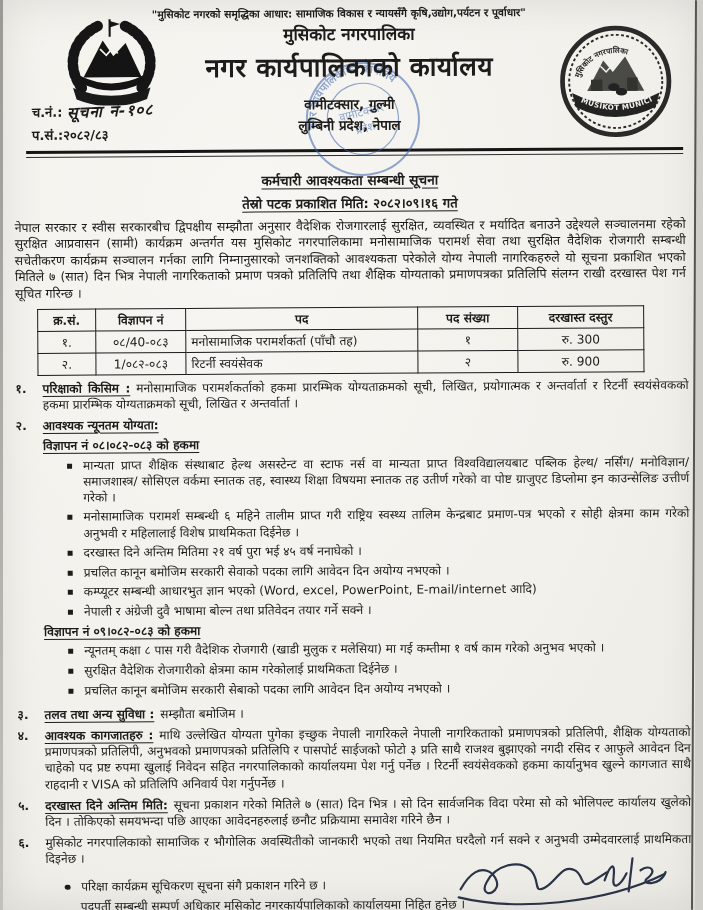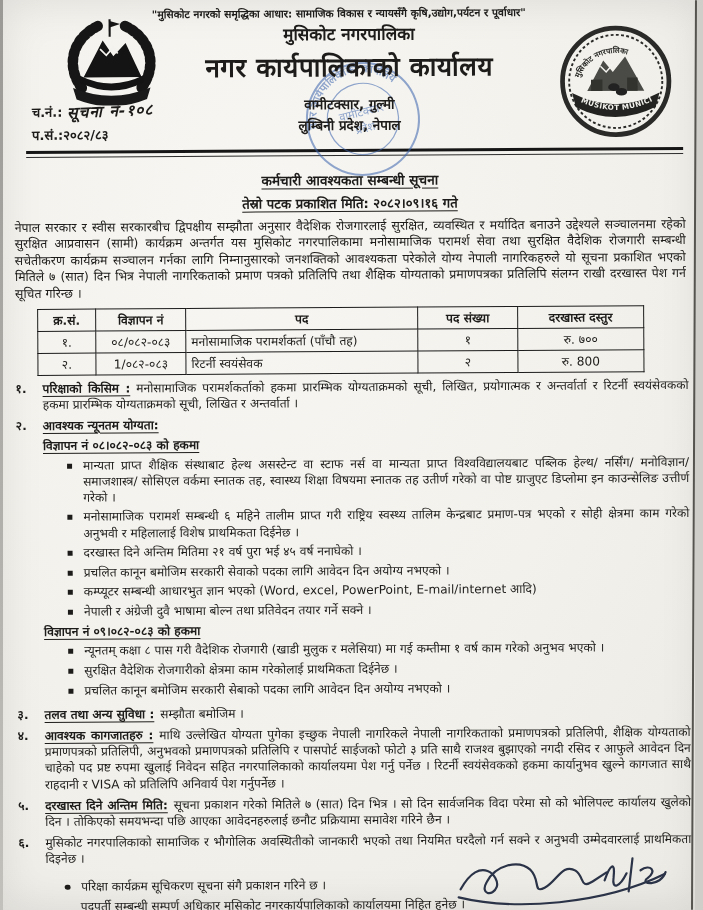--- a/index.html
+++ b/index.html
@@ -151,31 +151,31 @@
           <th>क्र.सं.</th>
           <th>विज्ञापन नं</th>
           <th>पद</th>
           <th>पद संख्या</th>
           <th>दरखास्त दस्तुर</th>
         </tr>
       </thead>
       <tbody>
         <tr>
           <td>१.</td>
-          <td>०८/०८२-०८३</td>
+          <td>०८/40-०८३</td>
           <td class="l">मनोसामाजिक परामर्शकर्ता (पाँचौ तह)</td>
           <td>१</td>
-          <td>रु. ७००</td>
+          <td>रु. 300</td>
         </tr>
         <tr>
           <td>२.</td>
           <td>1/०८२-०८३</td>
           <td class="l">रिटर्नी स्वयंसेवक</td>
           <td>२</td>
-          <td>रु. 800</td>
+          <td>रु. 900</td>
         </tr>
       </tbody>
     </table>
 
     <div class="sections">
 
       <div class="sec">
         <span class="num">१.</span>
         <div class="body">
           <span class="st">परिक्षाको किसिम :</span><span>मनोसामाजिक परामर्शकर्ताको हकमा प्रारम्भिक योग्यताक्रमको सूची, लिखित, प्रयोगात्मक र अन्तर्वार्ता र रिटर्नी स्वयंसेवकको हकमा प्रारम्भिक योग्यताक्रमको सूची, लिखित र अन्तर्वार्ता ।</span>

